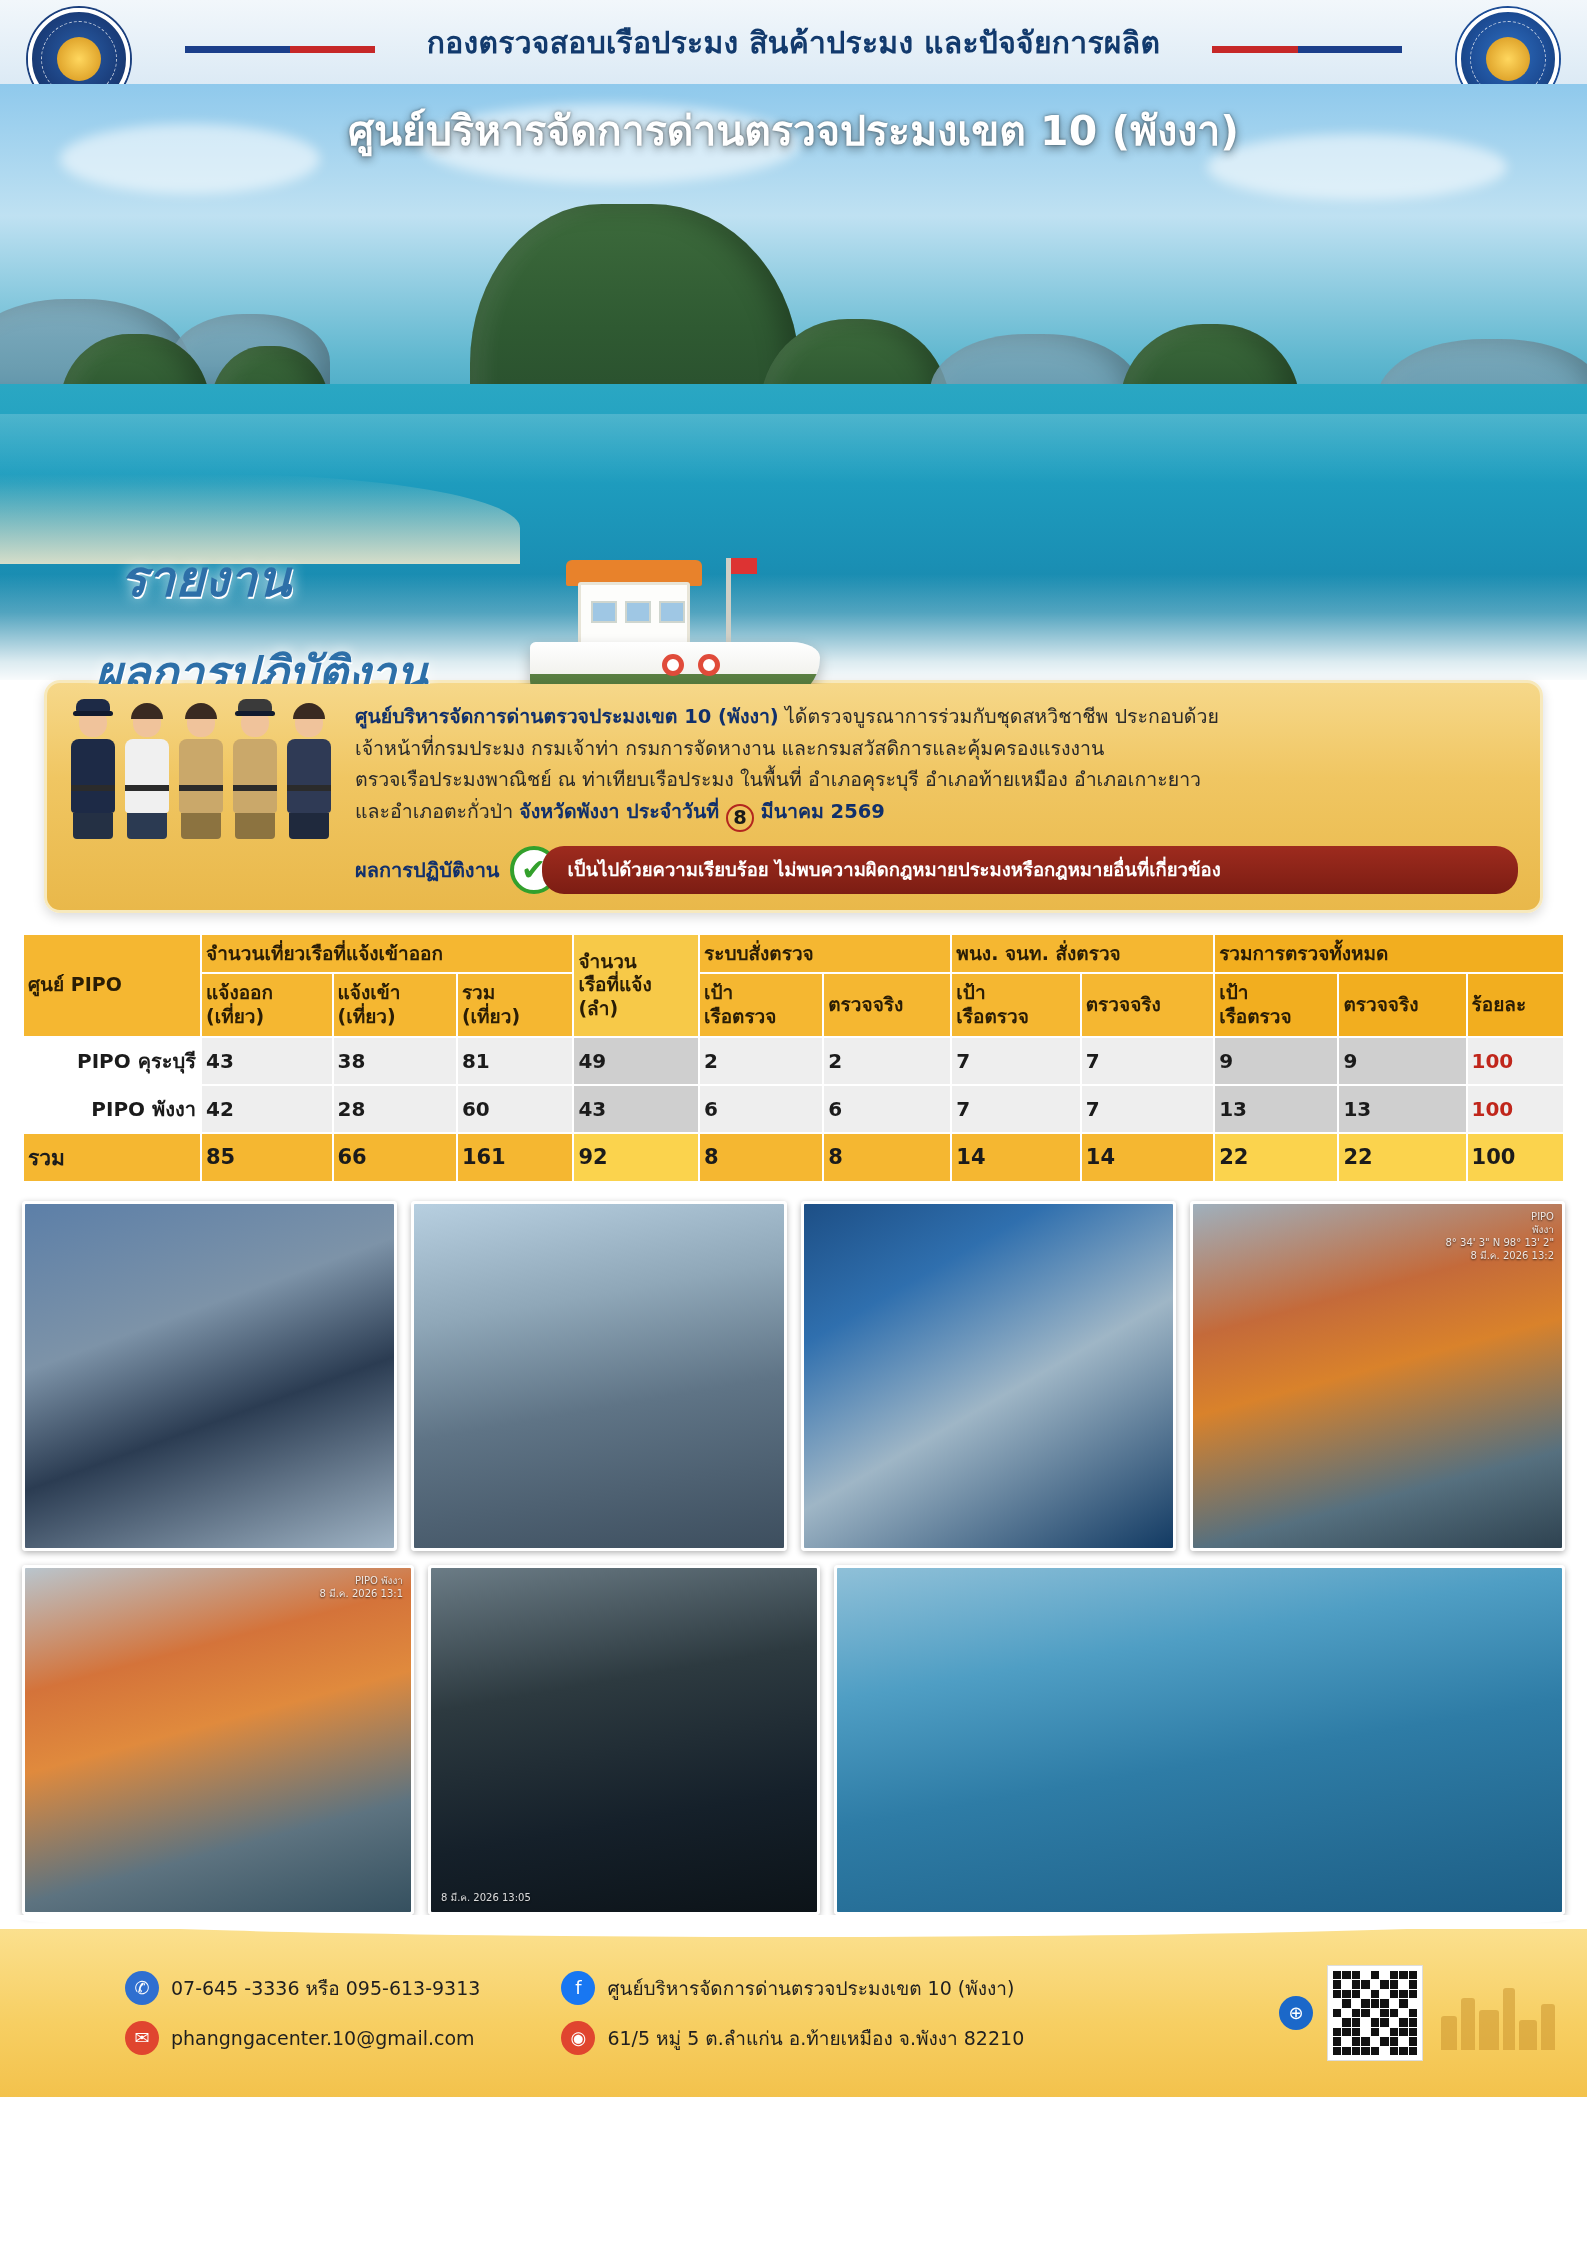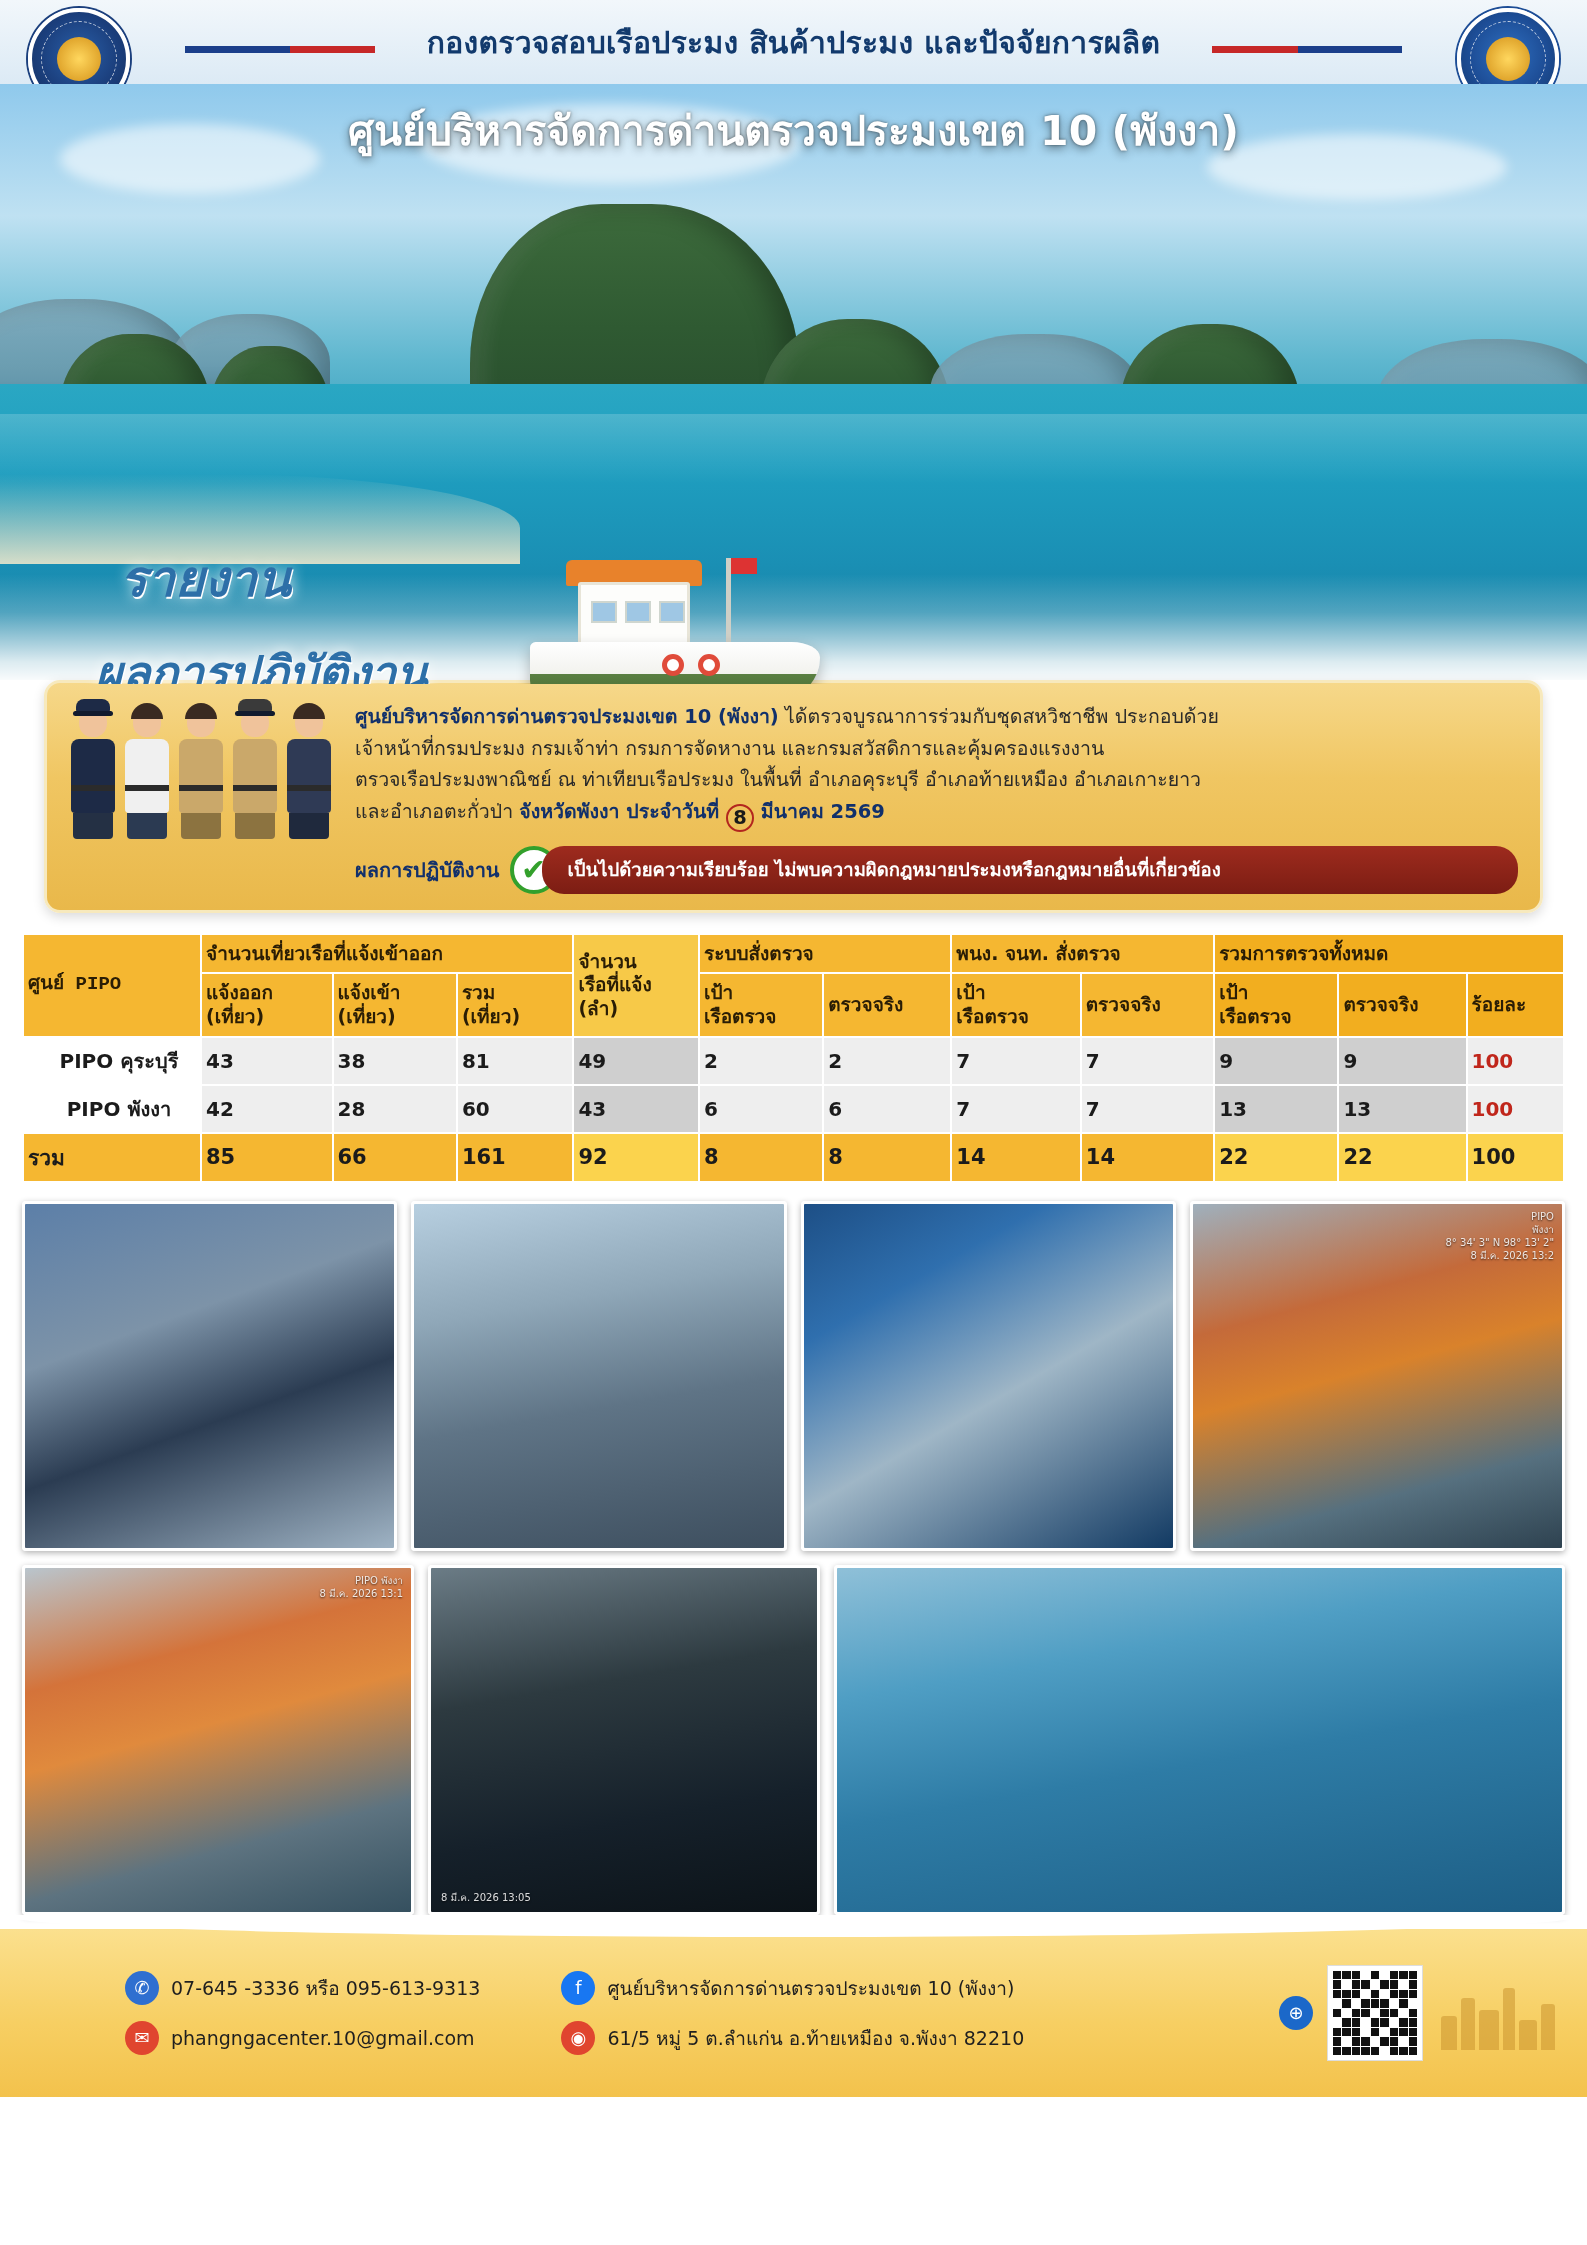--- a/index.html
+++ b/index.html
@@ -210,23 +210,23 @@
 
   
   .table-wrap { padding: 20px 22px 0 22px; }
   table { width: 100%; border-collapse: collapse; font-size: 20px; }
   th, td { border: 2px solid #ffffff; text-align: left; padding: 7px 4px; }
   thead th {
     background: #f5b731; color: #2a1d05; font-weight: bold; font-size: 19px; line-height: 1.25;
   }
   thead th.hi { background: #f7c948; }
   thead th.tot { background: #f2ae1f; }
-  .col-pipo { background: #f5b731 !important; width: 178px; font-family: Liberation Mono, monospace; }
+  .col-pipo { background: #f5b731 !important; width: 178px; }
   tbody td { background: #eeeeee; color: #1b1b1b; font-weight: bold; }
-  tbody td.name { background: #ffffff; text-align: center; padding-left: 18px; font-size: 20px; color: #1b1b1b; }
+  tbody td.name { background: #ffffff; text-align: right; padding-left: 18px; font-size: 20px; color: #1b1b1b; }
   tbody td.grey { background: #cfcfcf; }
   tbody td.red { color: #c0261b; }
   tfoot td { background: #f5b731; color: #1b1b1b; font-weight: bold; font-size: 21px; }
   tfoot td.hiyellow { background: #fbd34d; }
 
   
   .photos { padding: 18px 22px 0 22px; }
   .photo-row { display: flex; gap: 14px; margin-bottom: 14px; }
   .photo {
     position: relative;

